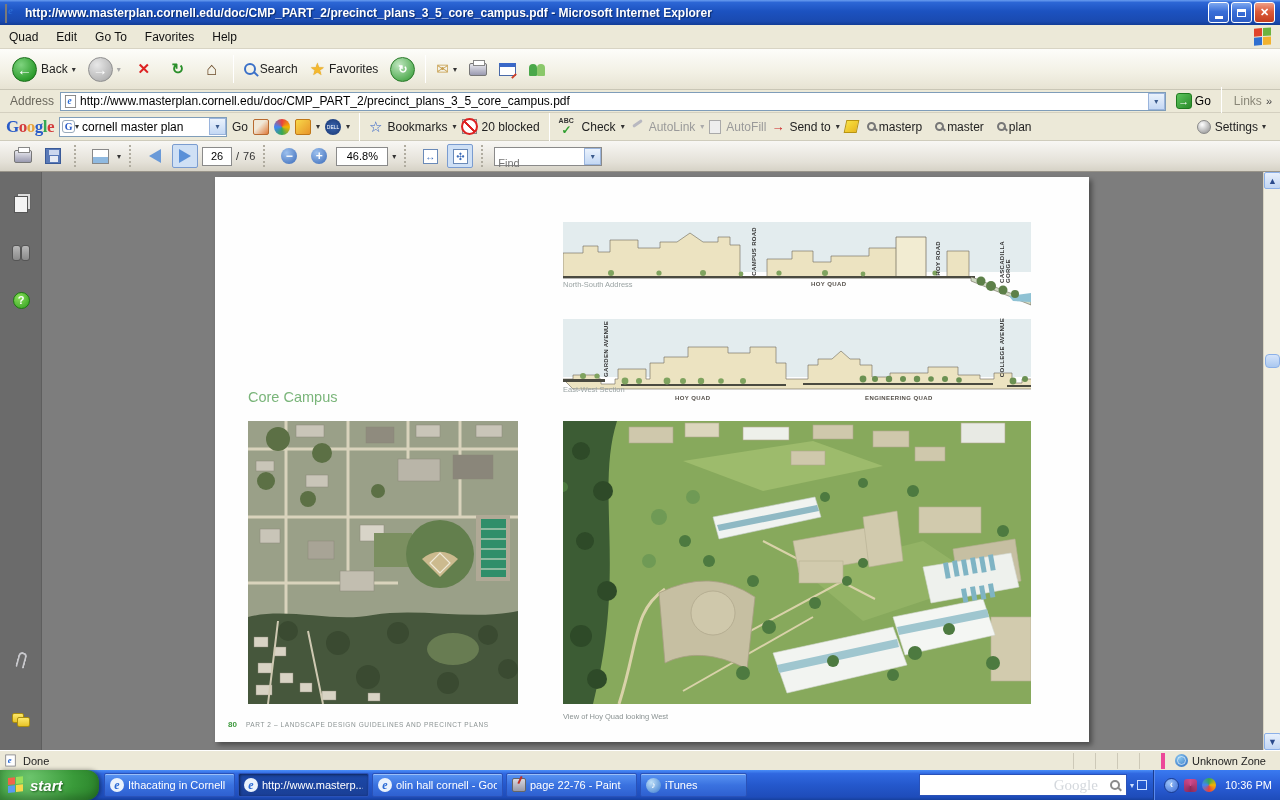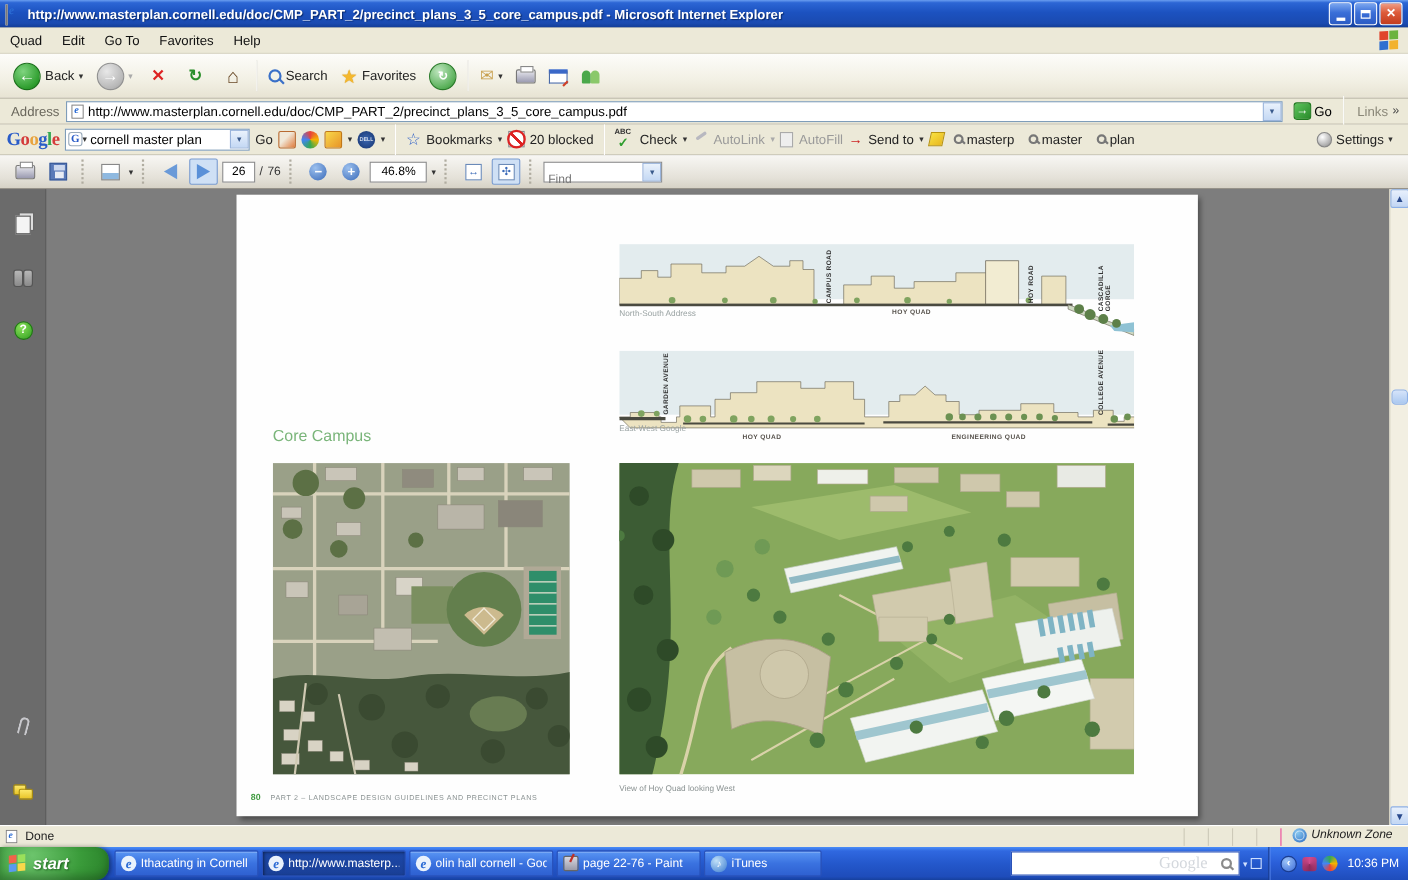--- a/index.html
+++ b/index.html
@@ -174,21 +174,21 @@
   .scroll-btn { position:absolute; left:0; width:17px; height:17px; background:linear-gradient(180deg,#e8f0fc,#c2d6f4); border:1px solid #8cb0e8;
     border-radius:2px; color:#2a4a8c; font-size:9px; display:flex; align-items:center; justify-content:center; }
   .scroll-thumb { position:absolute; left:1px; top:182px; width:15px; height:14px; background:linear-gradient(180deg,#d6e4fa,#aac8f0); border:1px solid #8cb0e8; border-radius:4px; }
 
   
   .statusbar { position:absolute; top:750px; left:0; width:1280px; height:20px; background:#ece9d8;
     border-top:1px solid #fff; display:flex; align-items:center; font-size:11px; color:#222; padding:0 4px; }
   .statusbar .page-ico { transform:scale(.8); }
   .status-panels { margin-left:auto; display:flex; align-items:center; height:100%; }
   .panel-div { width:22px; height:16px; border-left:1px solid #cdc9b8; }
-  .zone-panel { display:flex; align-items:flex-start; gap:4px; border-left:1px solid #ec4899; padding:0 10px; height:16px;font-style:italic; }
+  .zone-panel { display:flex; align-items:center; gap:4px; border-left:4px solid #ec4899; padding:0 10px; height:16px; }
   .globe { width:13px; height:13px; border-radius:50%; background:radial-gradient(circle at 35% 30%,#8ac8f0,#2a6ac0); position:relative; }
   .globe::after { content:""; position:absolute; inset:2px; border:1px solid rgba(255,255,255,.6); border-radius:50%; }
 
   
   .taskbar { position:absolute; top:770px; left:0; width:1280px; height:30px;
     background:linear-gradient(180deg,#4a8ef8 0%,#3068e0 12%,#2458cc 50%,#1e4cba 90%,#16409e 100%); display:flex; align-items:center; }
   .startbtn { width:99px; height:30px; border-radius:0 12px 12px 0;
     background:radial-gradient(circle at 30% 25%,#6cc46c,#3a9b3a 60%,#2a822a); box-shadow:inset 0 -4px 8px rgba(0,0,0,.25), 2px 0 4px rgba(0,0,0,.4);
     display:flex; align-items:center; gap:5px; padding-left:8px; flex:none; }
   .startbtn .flag { width:17px; height:17px; display:grid; grid-template-columns:7px 7px; grid-template-rows:7px 7px; gap:1px; transform:skewY(-6deg); }
@@ -505,21 +505,21 @@
               <circle cx="326" cy="64" r="3.2"></circle>
             <circle cx="340" cy="64" r="3"></circle>
               <circle cx="354" cy="64" r="3.2"></circle>
               <circle cx="368" cy="64" r="2.8"></circle>
             <circle cx="382" cy="64" r="3"></circle>
               <circle cx="396" cy="65" r="2.8"></circle>
             <circle cx="450" cy="66" r="3.4"></circle>
               <circle cx="462" cy="64" r="3"></circle>
           </g>
         </svg>
-        <span class="sec-label" style="left:0;top:70px">East-West Google</span>
+        <span class="sec-label" style="left:0;top:70px">East-West Section</span>
         <span class="quad-label" style="left:112px;top:80px">HOY QUAD</span>
         <span class="quad-label" style="left:302px;top:80px">ENGINEERING QUAD</span>
         <span class="street" style="left:40px;bottom:30px">GARDEN AVENUE</span>
         <span class="street" style="left:436px;bottom:30px">COLLEGE AVENUE</span>
       </div>
 
       <svg class="aerial" viewBox="0 0 270 283">
         <rect width="270" height="283" fill="#9aa088"></rect>
         <g stroke="#d9d3bc" stroke-width="3" fill="none">
           <path d="M0,28 H270"></path>

